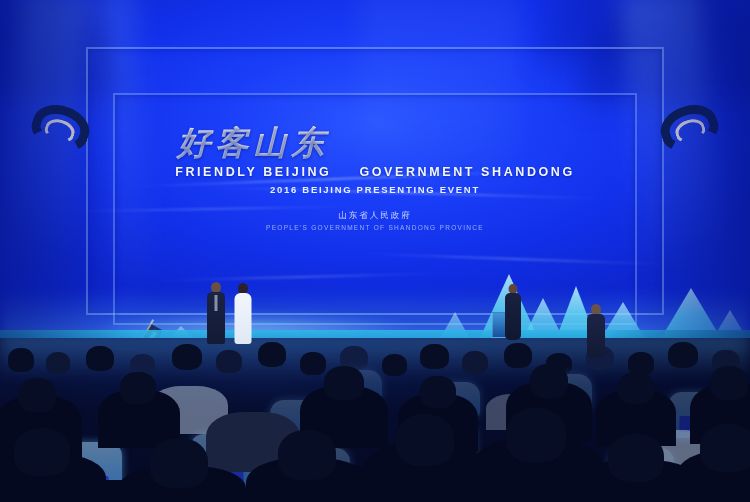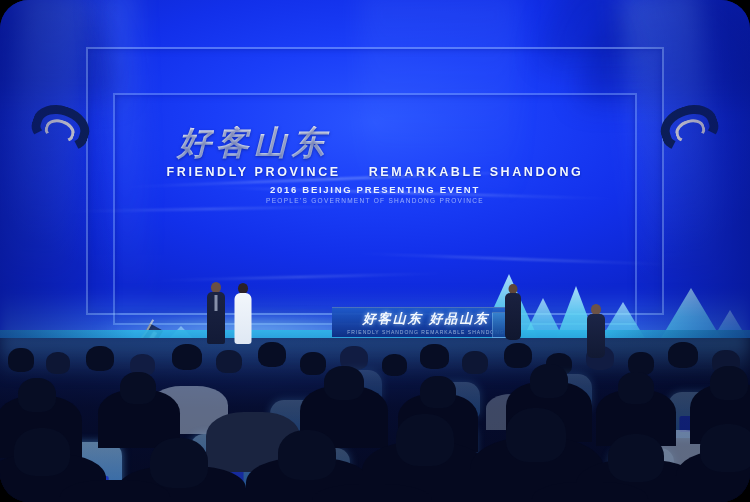--- a/index.html
+++ b/index.html
@@ -7,21 +7,20 @@
     width: 750px; height: 502px;
     overflow: hidden;
     background: #000;
     font-family: "Liberation Sans", sans-serif;
   }
 
   .scene {
     position: relative;
     width: 750px; height: 502px;
     overflow: hidden;
-    border-radius: 29px;
   }
 
   
   .backdrop {
     position: absolute;
     left: 0; top: 0; width: 750px; height: 360px;
     background:
       radial-gradient(ellipse 420px 200px at 50% 34%, #2a55ff 0%, #1a3ef8 38%, #1230ea 68%, #0d26cf 100%);
     overflow: hidden;
   }
@@ -414,52 +413,49 @@
       <div class="mtn m4"></div>
       <div class="mtn m5"></div>
       <div class="mtn m6"></div>
       <div class="mist2"></div>
     </div>
 
     <div class="headline">
       <div class="cn-row">
         <div class="cn-group">
           <div class="cn-main">好客山东</div>
-          <div class="en-sub">FRIENDLY PROVINCE</div>
+          <div class="en-sub">FRIENDLY BEIJING</div>
         </div>
         <div class="cn-group">
-          <div class="en-sub">REMARKABLE SHANDONG</div>
+          <div class="en-sub">GOVERNMENT SHANDONG</div>
         </div>
       </div>
 
       <div class="event-en">2016 BEIJING PRESENTING EVENT</div>
 
+      <div class="gov-cn">山东省人民政府</div>
       <div class="gov-en">PEOPLE'S GOVERNMENT OF SHANDONG PROVINCE</div>
     </div>
 
     <div class="ribbon left">
       <div class="band"></div>
       <div class="shine"></div>
       <div class="shine2"></div>
       <div class="hook"></div>
     </div>
     <div class="ribbon right">
       <div class="band"></div>
       <div class="shine"></div>
       <div class="shine2"></div>
       <div class="hook"></div>
     </div>
   </div>
 
   <div class="stage-floor"></div>
 
-  <div class="podium">
-    <div class="podium-cn">好客山东  好品山东</div>
-    <div class="podium-en">FRIENDLY SHANDONG   REMARKABLE SHANDONG</div>
-  </div>
 
   <div class="lectern-box"></div>
 
   <div class="person presenter-m">
     <div class="p-head"></div>
     <div class="p-body"></div>
   </div>
   <div class="person presenter-f">
     <div class="p-head"></div>
     <div class="p-body"></div>

